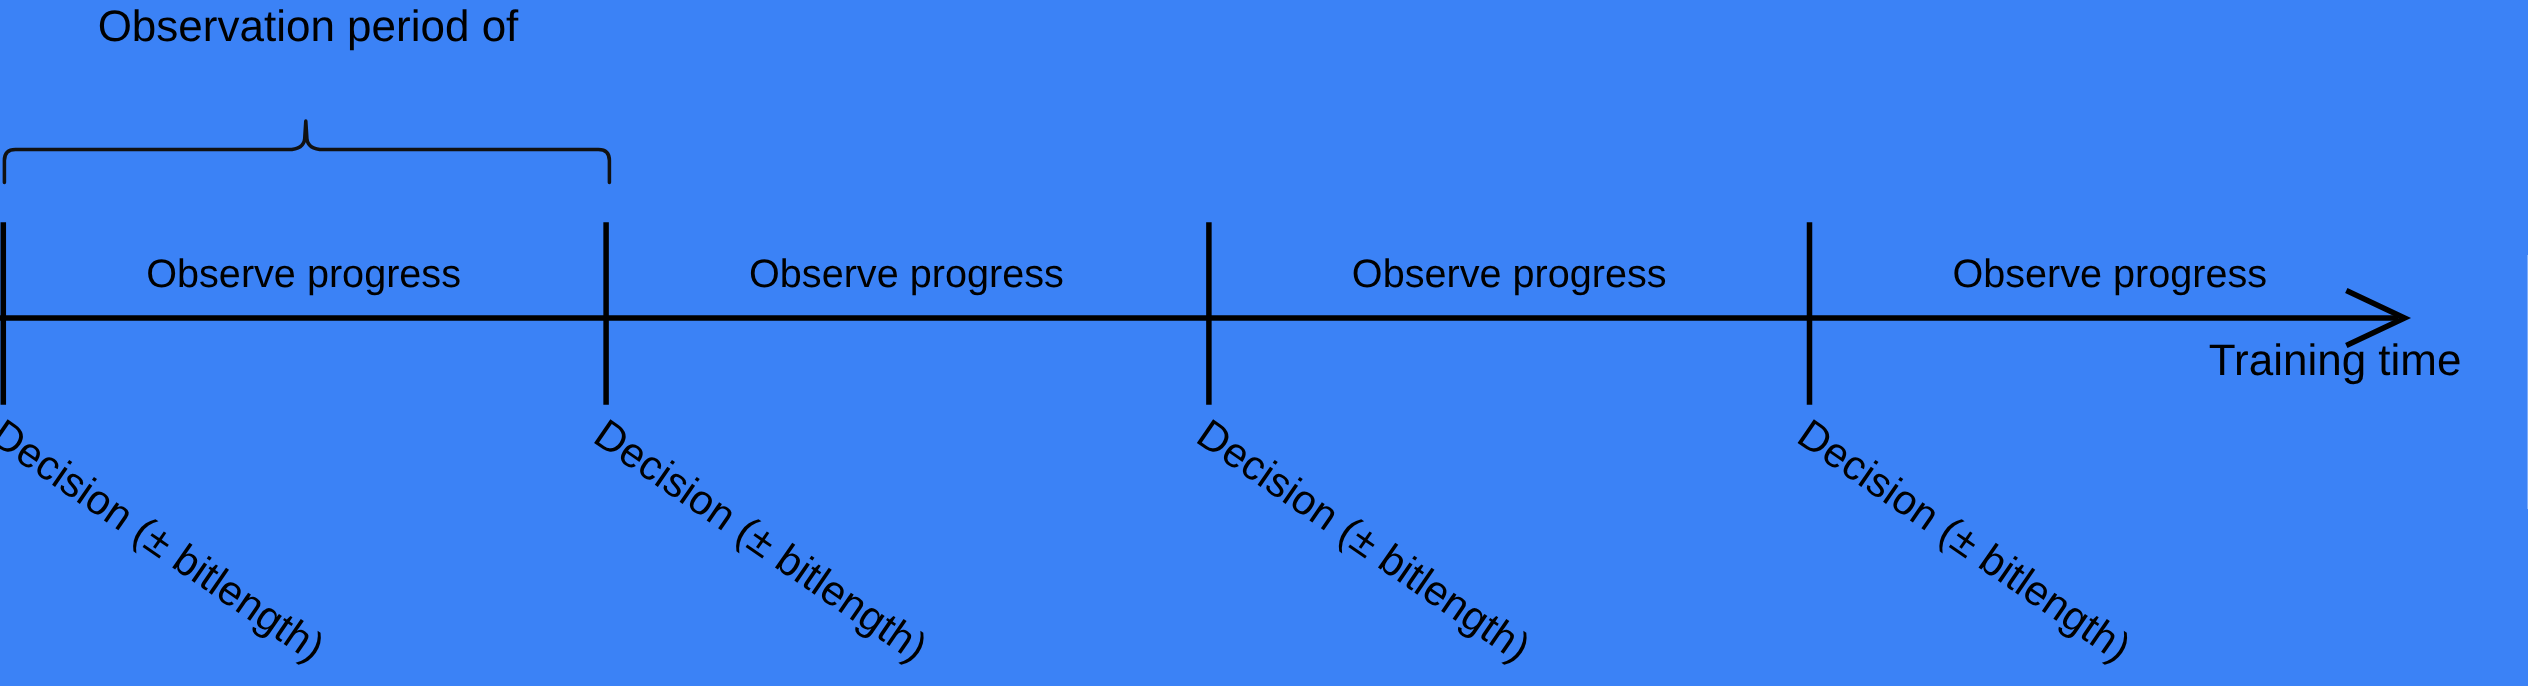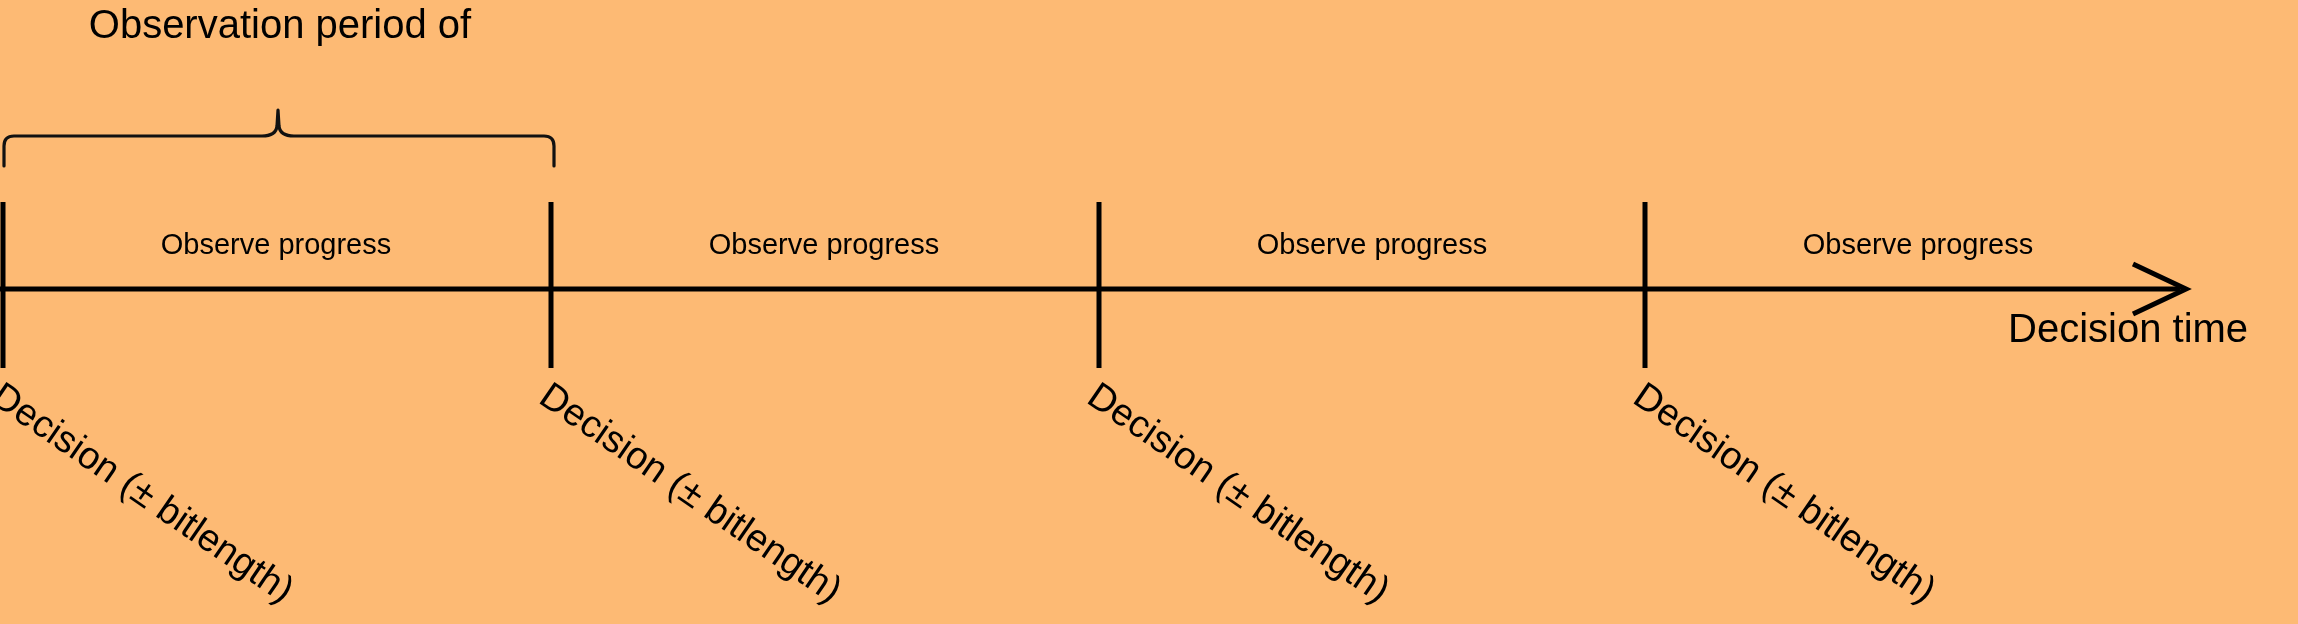--- a/index.html
+++ b/index.html
@@ -8,21 +8,21 @@
     background: #ffffff;
   }
   body {
     font-family: "Liberation Sans", sans-serif;
     color: #000000;
   }
   #canvas {
     position: relative;
     width: 2298px;
     height: 624px;
-    background: #fdba74;
+    background: #3b82f6;
     overflow: hidden;
   }
   #diagram-svg {
     position: absolute;
     left: 0;
     top: 0;
     width: 2298px;
     height: 624px;
   }
   .txt {
@@ -34,21 +34,21 @@
   .title-line {
     font-size: 40px;
     text-align: center;
     width: 560px;
     left: 0px;
   }
   #title-line-1 { top: 2px; }
   #title-line-2 { top: 50px; }
 
   .segment-label {
-    font-size: 29px;
+    font-size: 36px;
     text-align: center;
     top: 228px;
     width: 548px;
   }
 
   .decision-label {
     font-size: 38px;
     transform-origin: 0% 50%;
     transform: rotate(34.5deg);
     top: 370px;
@@ -84,15 +84,15 @@
   <div class="txt segment-label" style="left:2px;">Observe progress</div>
   <div class="txt segment-label" style="left:550px;">Observe progress</div>
   <div class="txt segment-label" style="left:1098px;">Observe progress</div>
   <div class="txt segment-label" style="left:1644px;">Observe progress</div>
 
   <div class="txt decision-label" style="left:-4px;">Decision (± bitlength)</div>
   <div class="txt decision-label" style="left:544px;">Decision (± bitlength)</div>
   <div class="txt decision-label" style="left:1092px;">Decision (± bitlength)</div>
   <div class="txt decision-label" style="left:1638px;">Decision (± bitlength)</div>
 
-  <div class="txt" id="axis-caption">Decision time</div>
+  <div class="txt" id="axis-caption">Training time</div>
 
 </div>
 
 </body></html>

